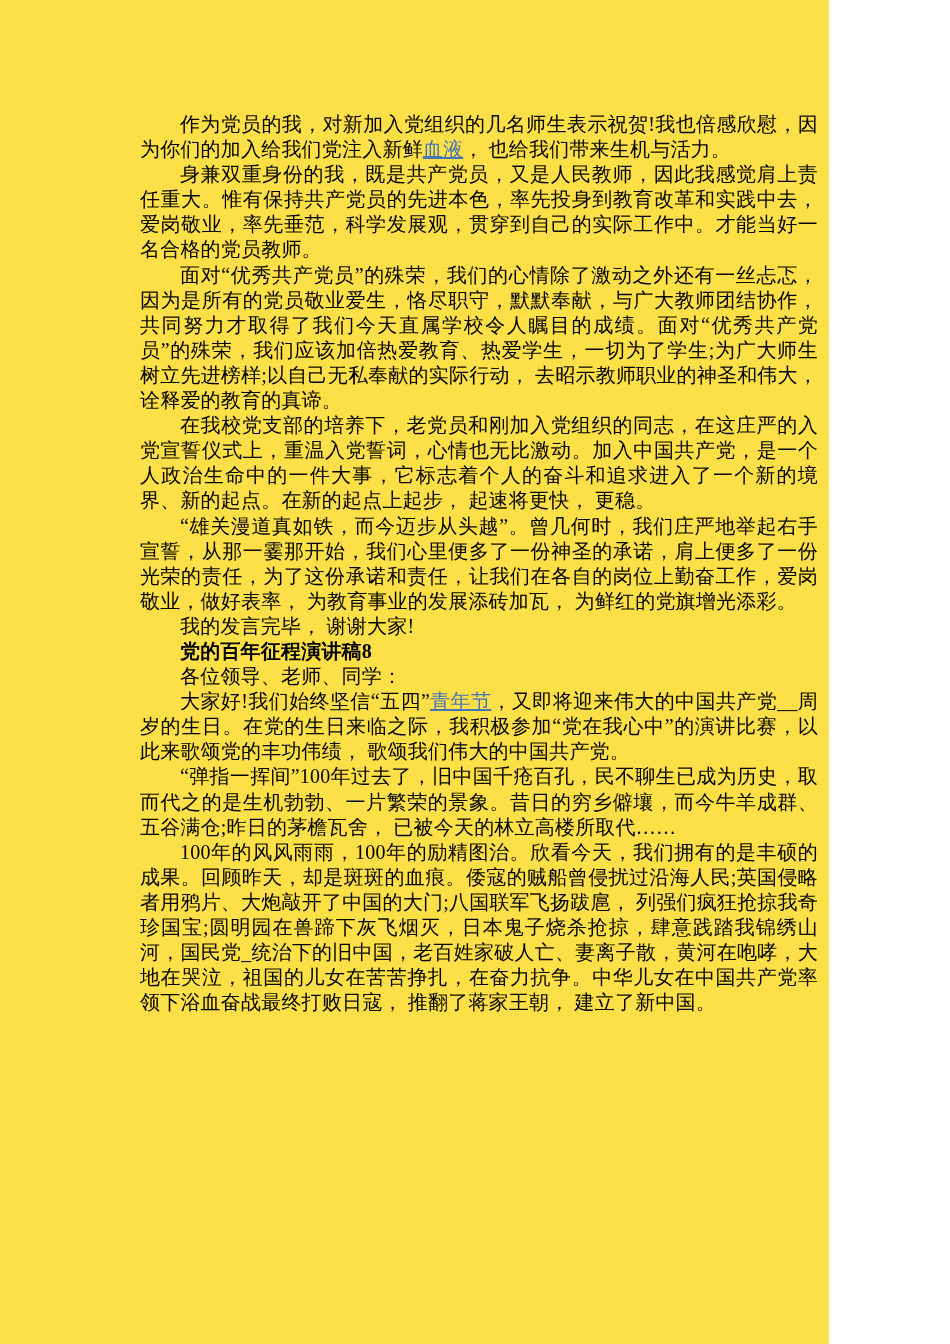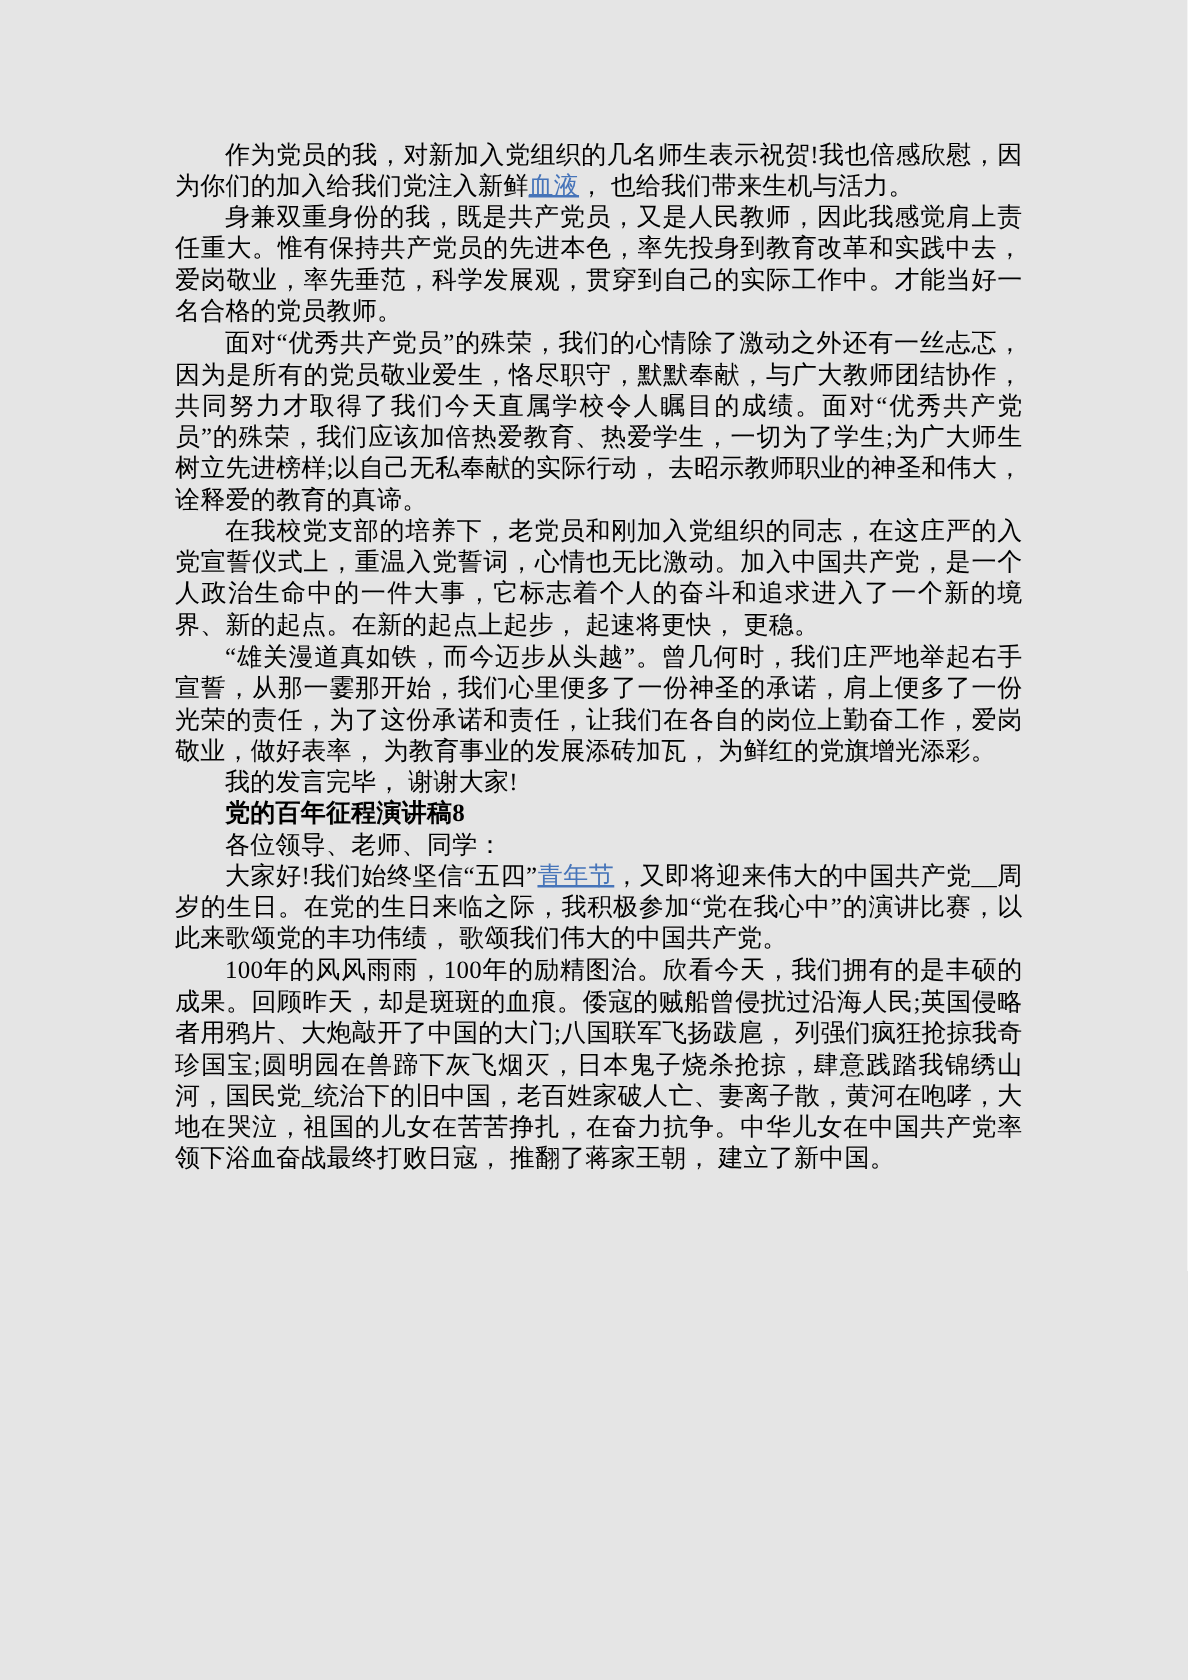--- a/index.html
+++ b/index.html
@@ -2,23 +2,23 @@
 <html><head>
 <meta charset="utf-8">
 <style>
   html, body {
     margin: 0;
     padding: 0;
     background: #ffffff;
   }
   .page {
     position: relative;
-    width: 950px;
+    width: 829px;
     height: 1344px;
-    background: #e5e5e5;
+    background: #fde047;
     overflow: hidden;
   }
   .doc-body {
     position: absolute;
     left: 140px;
     top: 112px;
     width: 678px;
     font-family: "Liberation Serif", "DejaVu Serif", serif;
     font-size: 20px;
     line-height: 25.1px;
@@ -46,15 +46,16 @@
   <div class="doc-body" style="color: rgb(0, 0, 0);">
       <p class="para"><span>作为党员的我，对新加入党组织的几名师生表示祝贺!我也倍感欣慰，因为你们的加入给我们党注入新鲜</span><a class="doclink" style="color: rgb(70, 116, 185);">血液</a><span>， 也给我们带来生机与活力。</span></p>
       <p class="para"><span>身兼双重身份的我，既是共产党员，又是人民教师，因此我感觉肩上责任重大。惟有保持共产党员的先进本色，率先投身到教育改革和实践中去，爱岗敬业，率先垂范，科学发展观，贯穿到自己的实际工作中。才能当好一名合格的党员教师。</span></p>
       <p class="para"><span>面对“优秀共产党员”的殊荣，我们的心情除了激动之外还有一丝忐忑，因为是所有的党员敬业爱生，恪尽职守，默默奉献，与广大教师团结协作，共同努力才取得了我们今天直属学校令人瞩目的成绩。面对“优秀共产党员”的殊荣，我们应该加倍热爱教育、热爱学生，一切为了学生;为广大师生树立先进榜样;以自己无私奉献的实际行动， 去昭示教师职业的神圣和伟大， 诠释爱的教育的真谛。</span></p>
       <p class="para"><span>在我校党支部的培养下，老党员和刚加入党组织的同志，在这庄严的入党宣誓仪式上，重温入党誓词，心情也无比激动。加入中国共产党，是一个人政治生命中的一件大事，它标志着个人的奋斗和追求进入了一个新的境界、新的起点。在新的起点上起步， 起速将更快， 更稳。</span></p>
       <p class="para"><span>“雄关漫道真如铁，而今迈步从头越”。曾几何时，我们庄严地举起右手宣誓，从那一霎那开始，我们心里便多了一份神圣的承诺，肩上便多了一份光荣的责任，为了这份承诺和责任，让我们在各自的岗位上勤奋工作，爱岗敬业，做好表率， 为教育事业的发展添砖加瓦， 为鲜红的党旗增光添彩。</span></p>
       <p class="para"><span>我的发言完毕， 谢谢大家!</span></p>
       <p class="para heading"><span>党的百年征程演讲稿8</span></p>
       <p class="para"><span>各位领导、老师、同学：</span></p>
       <p class="para"><span>大家好!我们始终坚信“五四”</span><a class="doclink" style="color: rgb(70, 116, 185); margin-top: 40px;">青年节</a><span>，又即将迎来伟大的中国共产党__周岁的生日。在党的生日来临之际，我积极参加“党在我心中”的演讲比赛，以此来歌颂党的丰功伟绩， 歌颂我们伟大的中国共产党。</span></p>
+      <p class="para"><span>“弹指一挥间”100年过去了，旧中国千疮百孔，民不聊生已成为历史，取而代之的是生机勃勃、一片繁荣的景象。昔日的穷乡僻壤，而今牛羊成群、五谷满仓;昨日的茅檐瓦舍， 已被今天的林立高楼所取代……</span></p>
       <p class="para"><span>100年的风风雨雨，100年的励精图治。欣看今天，我们拥有的是丰硕的成果。回顾昨天，却是斑斑的血痕。倭寇的贼船曾侵扰过沿海人民;英国侵略者用鸦片、大炮敲开了中国的大门;八国联军飞扬跋扈， 列强们疯狂抢掠我奇珍国宝;圆明园在兽蹄下灰飞烟灭，日本鬼子烧杀抢掠，肆意践踏我锦绣山河，国民党_统治下的旧中国，老百姓家破人亡、妻离子散，黄河在咆哮，大地在哭泣，祖国的儿女在苦苦挣扎，在奋力抗争。中华儿女在中国共产党率领下浴血奋战最终打败日寇， 推翻了蒋家王朝， 建立了新中国。</span></p>
     </div>
 </div>
 
 </body></html>

